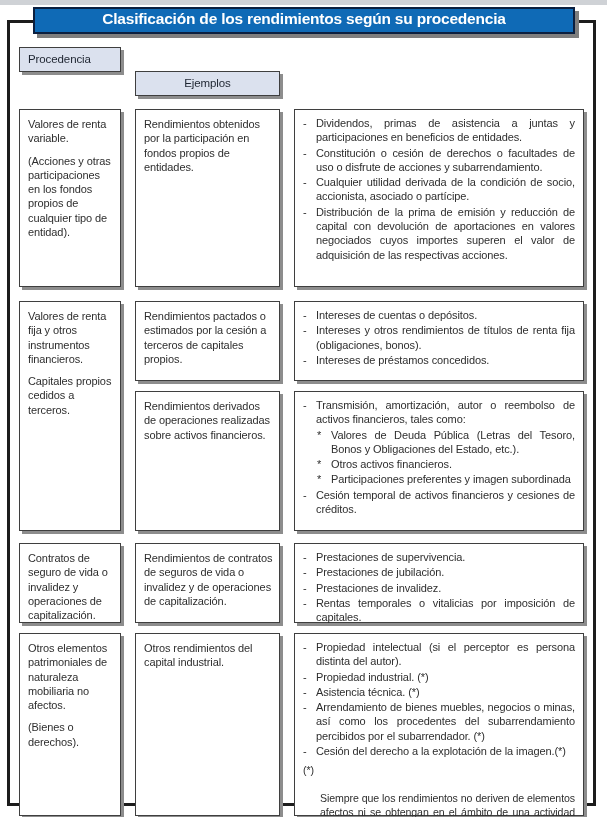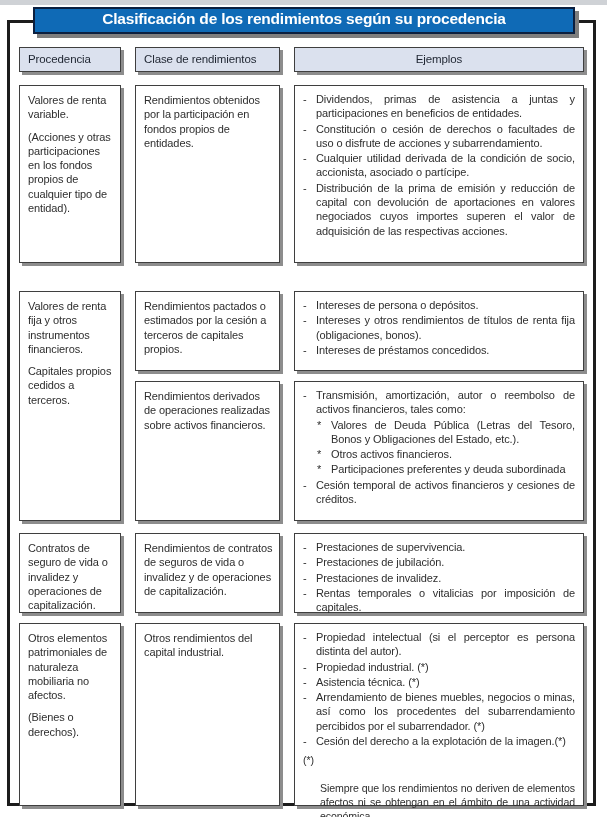--- a/index.html
+++ b/index.html
@@ -55,42 +55,42 @@
   .hdr-row { margin-bottom: 13px; }
   .hdr {
     height: 25px;
     background: var(--header-bg, #dbe1ee);
     border: 1.5px solid var(--box-border, #3f3f3f);
     box-shadow: 3px 3px 0 var(--shadow, #8d8d8d);
     display: flex; align-items: center;
     font-size: 11.5px; color: #1d2430;
   }
   .hdr-left { padding-left: 8px; }
-  .hdr-center { justify-content: center; }
+  .hdr-center { justify-content: center; margin-top: 24px; }
 
   .box {
     background: #fff;
     border: 1.5px solid var(--box-border, #3f3f3f);
     box-shadow: 3px 3px 0 var(--shadow, #8d8d8d);
   }
   .txt { padding: 7px 6px 0 8px; }
   .txt p { margin: 0 0 8px; }
   .ej { padding: 6px 8px 0 8px; }
 
   .li { display: flex; margin-bottom: 1px; }
   .li .m { flex: none; width: 13px; }
   .li .t { flex: 1; text-align: justify; }
   .li.sub { margin-left: 14px; }
   .li.sub .m { width: 14px; }
 
   .fn { display: flex; margin-top: 6px; font-size: 10.6px; }
   .fn .m { flex: none; width: 17px; }
   .fn .t { flex: 1; text-align: justify; margin-top: 28px; }
 
-  .row-1 { margin-bottom: 28px; }
+  .row-1 { margin-bottom: 14px; }
   .row-2 { margin-bottom: 12px; }
   .row-3 { margin-bottom: 10px; }
 
   .h178 { height: 178px; }
   .h230 { height: 230px; }
   .h80  { height: 80px; }
   .h140 { height: 140px; }
   .h183 { height: 183px; }
   .stack-gap { margin-bottom: 10px; }
 </style>
@@ -103,23 +103,20 @@
   <span>Clasificación de los rendimientos según su procedencia</span>
 </div>
 
 <div class="frame">
   <div class="content">
 
     <div class="cols hdr-row">
       <div class="hdr hdr-left">
         <span>Procedencia</span>
       </div>
-      <div class="hdr hdr-left">
-        <span>Clase de rendimientos</span>
-      </div>
       <div class="hdr hdr-center">
         <span>Ejemplos</span>
       </div>
     </div>
 
     <div class="cols row-1">
       <div class="box txt h178">
         <p>Valores de renta variable.</p>
         <p>(Acciones y otras participaciones en los fondos propios de cualquier tipo de entidad).</p>
       </div>
@@ -156,21 +153,21 @@
           <p>Rendimientos pactados o estimados por la cesión a terceros de capitales propios.</p>
         </div>
         <div class="box txt h140">
           <p>Rendimientos derivados de operaciones realizadas sobre activos financieros.</p>
         </div>
       </div>
       <div>
         <div class="box ej h80 stack-gap">
           <div class="li">
             <span class="m">-</span>
-            <span class="t">Intereses de persona o depósitos.</span>
+            <span class="t">Intereses de cuentas o depósitos.</span>
           </div>
           <div class="li">
             <span class="m">-</span>
             <span class="t">Intereses y otros rendimientos de títulos de renta fija (obligaciones, bonos).</span>
           </div>
           <div class="li">
             <span class="m">-</span>
             <span class="t">Intereses de préstamos concedidos.</span>
           </div>
         </div>
@@ -182,21 +179,21 @@
           <div class="li sub">
             <span class="m">*</span>
             <span class="t">Valores de Deuda Pública (Letras del Tesoro, Bonos y Obligaciones del Estado, etc.).</span>
           </div>
           <div class="li sub">
             <span class="m">*</span>
             <span class="t">Otros activos financieros.</span>
           </div>
           <div class="li sub">
             <span class="m">*</span>
-            <span class="t">Participaciones preferentes y deuda subordinada</span>
+            <span class="t">Participaciones preferentes y imagen subordinada</span>
           </div>
           <div class="li">
             <span class="m">-</span>
             <span class="t">Cesión temporal de activos financieros y cesiones de créditos.</span>
           </div>
         </div>
       </div>
     </div>
 
     <div class="cols row-3">

